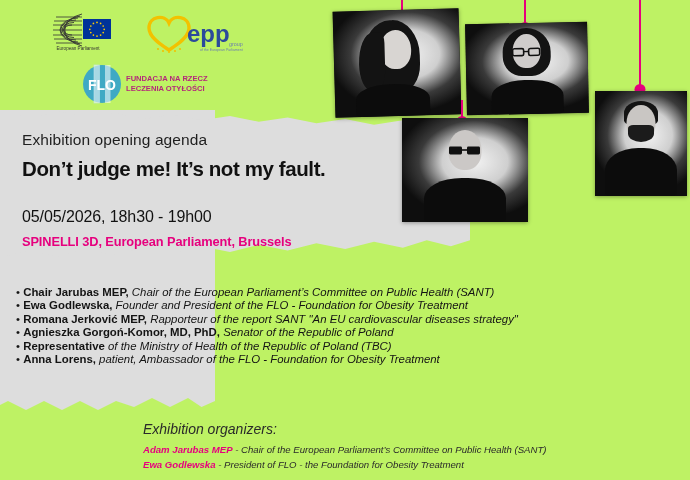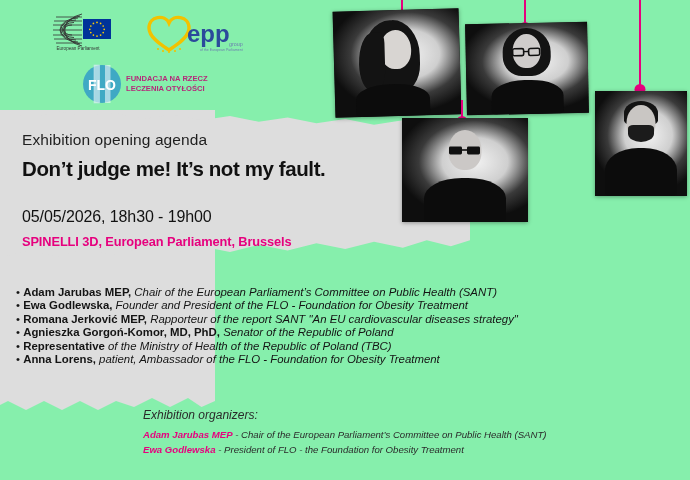--- a/index.html
+++ b/index.html
@@ -4,21 +4,21 @@
 <style>
   html,body{margin:0;padding:0;}
   body{
     width:690px;height:480px;
     background:#ffffff;
     font-family:"Liberation Sans", sans-serif;
     overflow:hidden;
     position:relative;
     color:#1a1a1a;
   }
-  #poster{position:relative;width:690px;height:480px;overflow:hidden;background:#86efac;}
+  #poster{position:relative;width:690px;height:480px;overflow:hidden;background:#bef264;}
 
   
   .torn-band{
     position:absolute;left:-10px;top:110px;width:480px;height:148px;
     background:#dddddd;
     -webkit-clip-path:polygon(0% 6%,4% 2%,9% 5%,14% 1%,20% 4%,26% 2%,32% 6%,38% 3%,44% 7%,50% 4%,
       56% 8%,62% 5%,68% 9%,74% 6%,80% 10%,86% 7%,92% 11%,97% 8%,100% 12%,
       100% 88%,96% 92%,91% 88%,86% 93%,80% 89%,74% 94%,68% 90%,62% 95%,56% 91%,50% 96%,
       44% 92%,38% 97%,32% 93%,26% 98%,20% 94%,14% 99%,8% 95%,3% 99%,0% 96%);
     clip-path:polygon(0% 6%,4% 2%,9% 5%,14% 1%,20% 4%,26% 2%,32% 6%,38% 3%,44% 7%,50% 4%,
@@ -61,21 +61,21 @@
   .speeches-title{position:absolute;left:0;right:0;top:258px;text-align:center;font-size:13px;font-weight:bold;color:#111;}
 
   .speakers{position:absolute;left:16px;top:286px;width:660px;}
   .sp-row{font-size:11.4px;line-height:13.4px;color:#141414;white-space:nowrap;}
   .sp-row .dot{color:#141414;}
   .sp-row .nm{font-weight:bold;}
   .sp-row .rl{font-style:italic;}
 
   
   .org-wrap{position:absolute;left:143px;top:408px;}
-  .org-label{font-size:12px;font-style:italic;color:#2a2a2a;margin-bottom:6px;}
+  .org-label{font-size:14px;font-style:italic;color:#2a2a2a;margin-bottom:6px;margin-top:13px;}
   .org-row{font-size:9.6px;line-height:14.5px;color:#2a2a2a;white-space:nowrap;}
   .org-row .on{font-weight:bold;font-style:italic;color:#e6007e;}
   .org-row .od{font-style:italic;color:#2a2a2a;}
 
   .logo-otylosc{position:absolute;left:22px;top:404px;width:96px;height:70px;}
   .ot-title{position:absolute;left:0;top:47px;width:96px;text-align:center;font-size:9px;font-weight:bold;color:#c2187d;letter-spacing:.1px;}
   .ot-sub{position:absolute;left:-6px;top:58px;width:108px;text-align:center;font-size:5.6px;color:#3a3a3a;}
 </style>
 </head>
 <body>
@@ -214,21 +214,21 @@
       </div>
     </div>
   </div>
 
   <div class="kicker">Exhibition opening agenda</div>
   <div class="headline">Don’t judge me! It’s not my fault.</div>
   <div class="datetime">05/05/2026, 18h30 - 19h00</div>
   <div class="venue">SPINELLI 3D, European Parliament, Brussels</div>
 
   <div class="speakers" id="speakers">
-      <div class="sp-row"><span class="dot">• </span><span class="nm">Adam Jarubas MEP,</span><span class="rl"> Chair of the European Parliament’s Committee on Public Health (SANT)</span></div>
+      <div class="sp-row"><span class="dot">• </span><span class="nm">Chair Jarubas MEP,</span><span class="rl"> Chair of the European Parliament’s Committee on Public Health (SANT)</span></div>
       <div class="sp-row"><span class="dot">• </span><span class="nm">Ewa Godlewska,</span><span class="rl"> Founder and President of the FLO - Foundation for Obesity Treatment</span></div>
       <div class="sp-row"><span class="dot">• </span><span class="nm">Romana Jerković MEP,</span><span class="rl"> Rapporteur of the report SANT "An EU cardiovascular diseases strategy"</span></div>
       <div class="sp-row"><span class="dot">• </span><span class="nm">Agnieszka Gorgoń-Komor, MD, PhD,</span><span class="rl"> Senator of the Republic of Poland</span></div>
       <div class="sp-row"><span class="dot">• </span><span class="nm">Representative</span><span class="rl"> of the Ministry of Health of the Republic of Poland (TBC)</span></div>
       <div class="sp-row"><span class="dot">• </span><span class="nm">Anna Lorens,</span><span class="rl"> patient, Ambassador of the FLO - Foundation for Obesity Treatment</span></div>
     </div>
 
 
   <div class="org-wrap">
     <div class="org-label">Exhibition organizers:</div>

